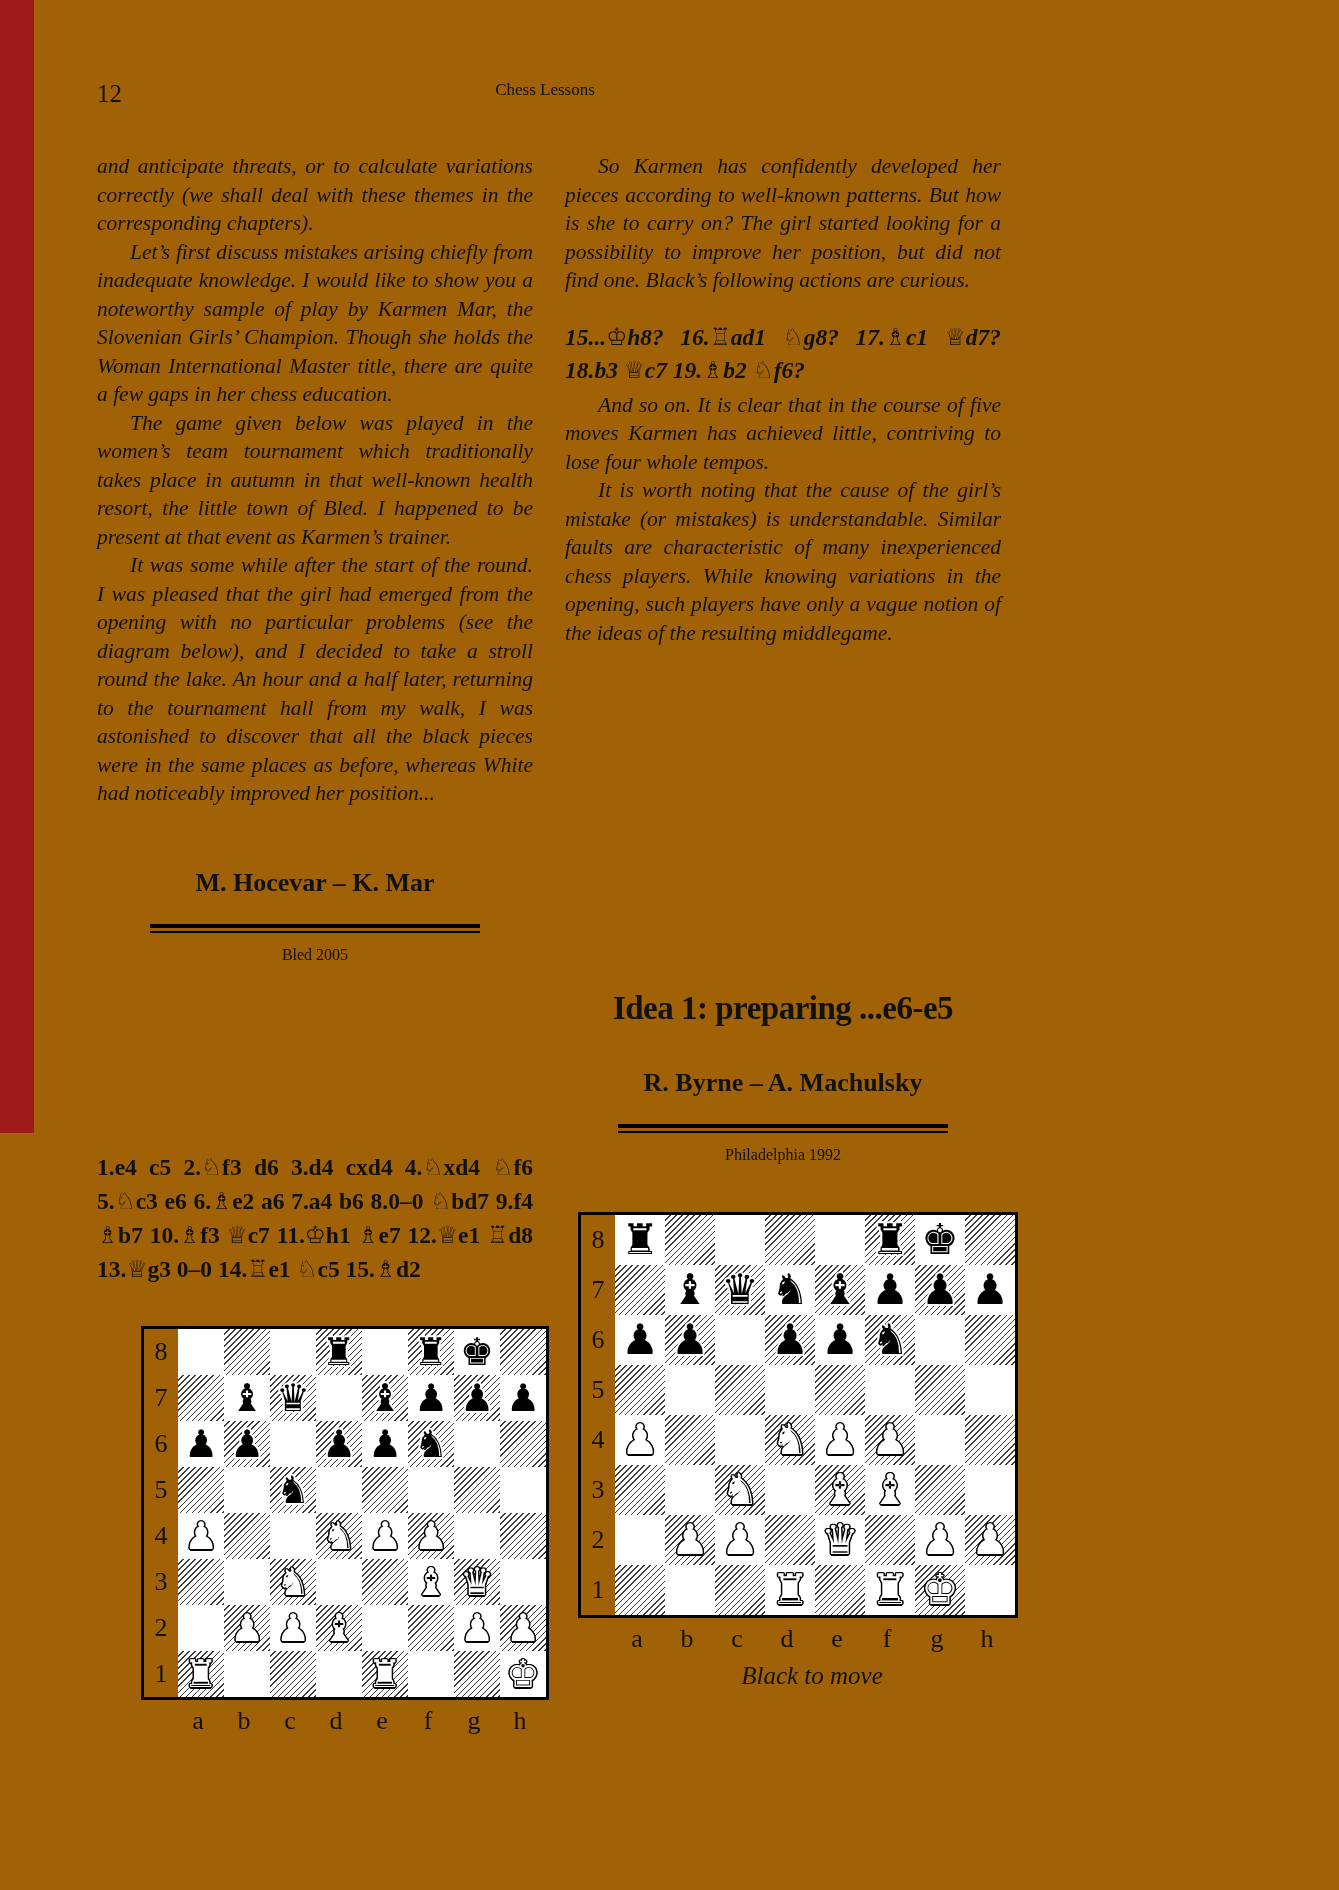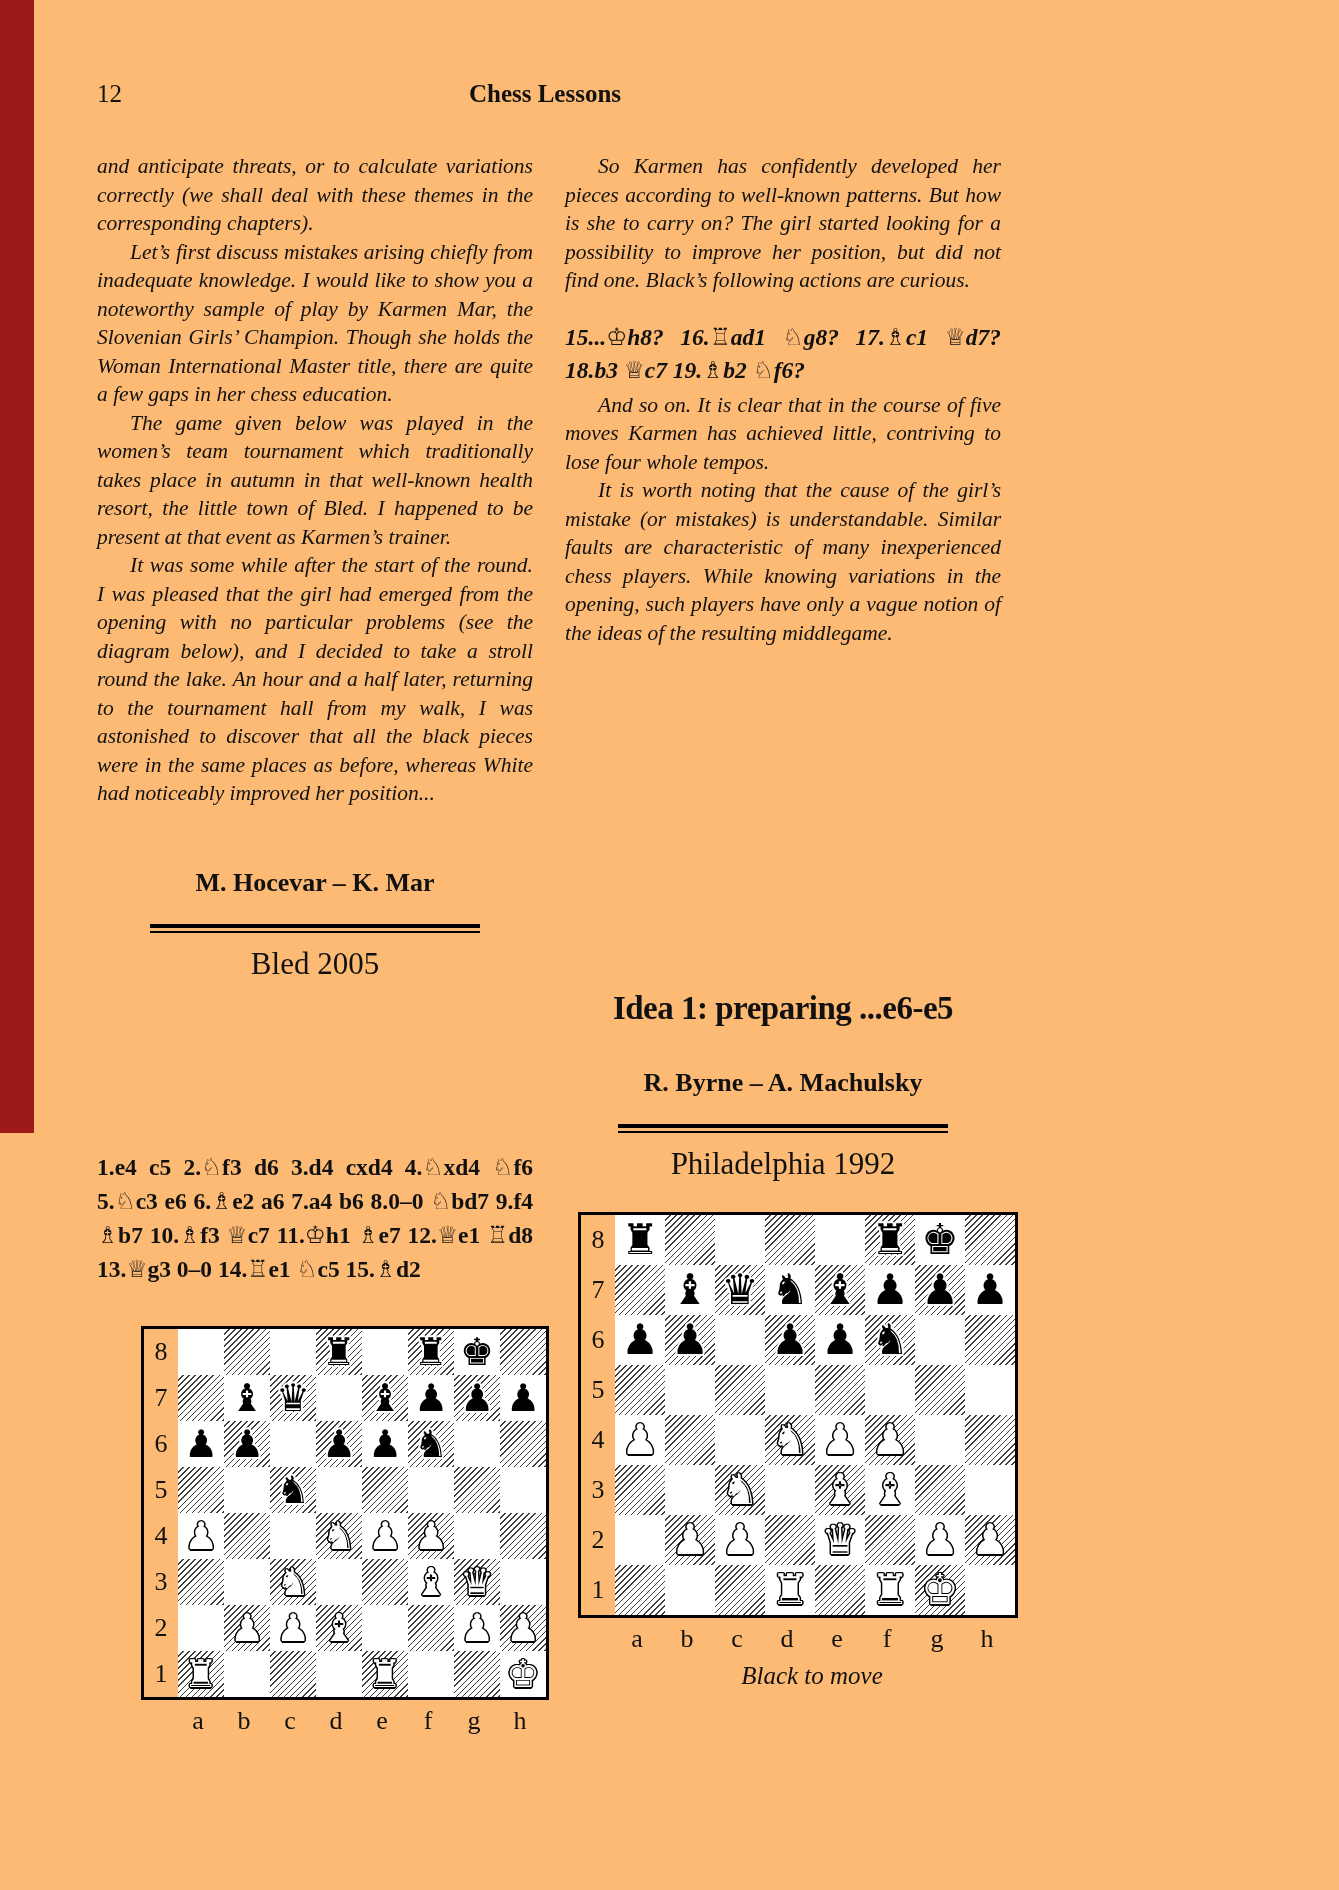--- a/index.html
+++ b/index.html
@@ -1,34 +1,34 @@
 <!DOCTYPE html>
 <html><head>
 <meta charset="utf-8">
 <style>
   html,body{margin:0;padding:0;background:#fff;}
-  .page{position:relative;width:1339px;height:1890px;background:#fdba74;overflow:hidden;
+  .page{position:relative;width:1339px;height:1890px;background:#a16207;overflow:hidden;
         font-family:"Liberation Serif", serif;color:#111;}
   .red-bar{position:absolute;left:0;top:0;width:34px;height:1133px;}
   .page-number{position:absolute;left:97px;top:80px;font-size:25px;}
-  .book-title{position:absolute;left:0;top:80px;width:1090px;text-align:center;font-size:25px;font-weight:bold;}
+  .book-title{position:absolute;left:0;top:80px;width:1090px;text-align:center;font-size:17px;}
   .col{position:absolute;top:140px;width:436px;}
   .col-left{left:97px;height:1740px;}
   .col-right{left:565px;height:1740px;}
   .flow{position:absolute;top:12px;left:0;width:436px;}
   .flow p{margin:0;font-size:21.5px;line-height:28.5px;text-align:justify;text-indent:33px;font-style:italic;}
   .flow p.noindent{text-indent:0;}
   .flow p.moves{font-weight:bold;font-size:23.5px;line-height:33px;text-indent:0;
                 margin-top:26px;margin-bottom:4px;
                 font-family:"Liberation Serif","DejaVu Sans",serif;}
   .game-heading{position:absolute;left:0;width:436px;margin:0;text-align:center;
                 font-size:26px;font-weight:bold;}
   .double-rule{position:absolute;width:330px;left:53px;height:3px;
                border-top:4px solid #000;border-bottom:2px solid #000;}
-  .venue{position:absolute;left:0;width:436px;text-align:center;font-size:31px;}
+  .venue{position:absolute;left:0;width:436px;text-align:center;font-size:16px;}
   .moves-block{position:absolute;left:0;width:436px;font-weight:bold;font-size:23.5px;
                line-height:34px;text-align:justify;
                font-family:"Liberation Serif","DejaVu Sans",serif;}
   .idea-heading{position:absolute;left:0;width:436px;margin:0;text-align:center;
                 font-size:33px;font-weight:bold;letter-spacing:-0.5px;}
   
   .diagram{position:absolute;}
   .board{display:inline-block;border:3px solid #000;}
   .rank-row{display:flex;}
   .rank-label{width:34px;display:flex;align-items:center;justify-content:center;

